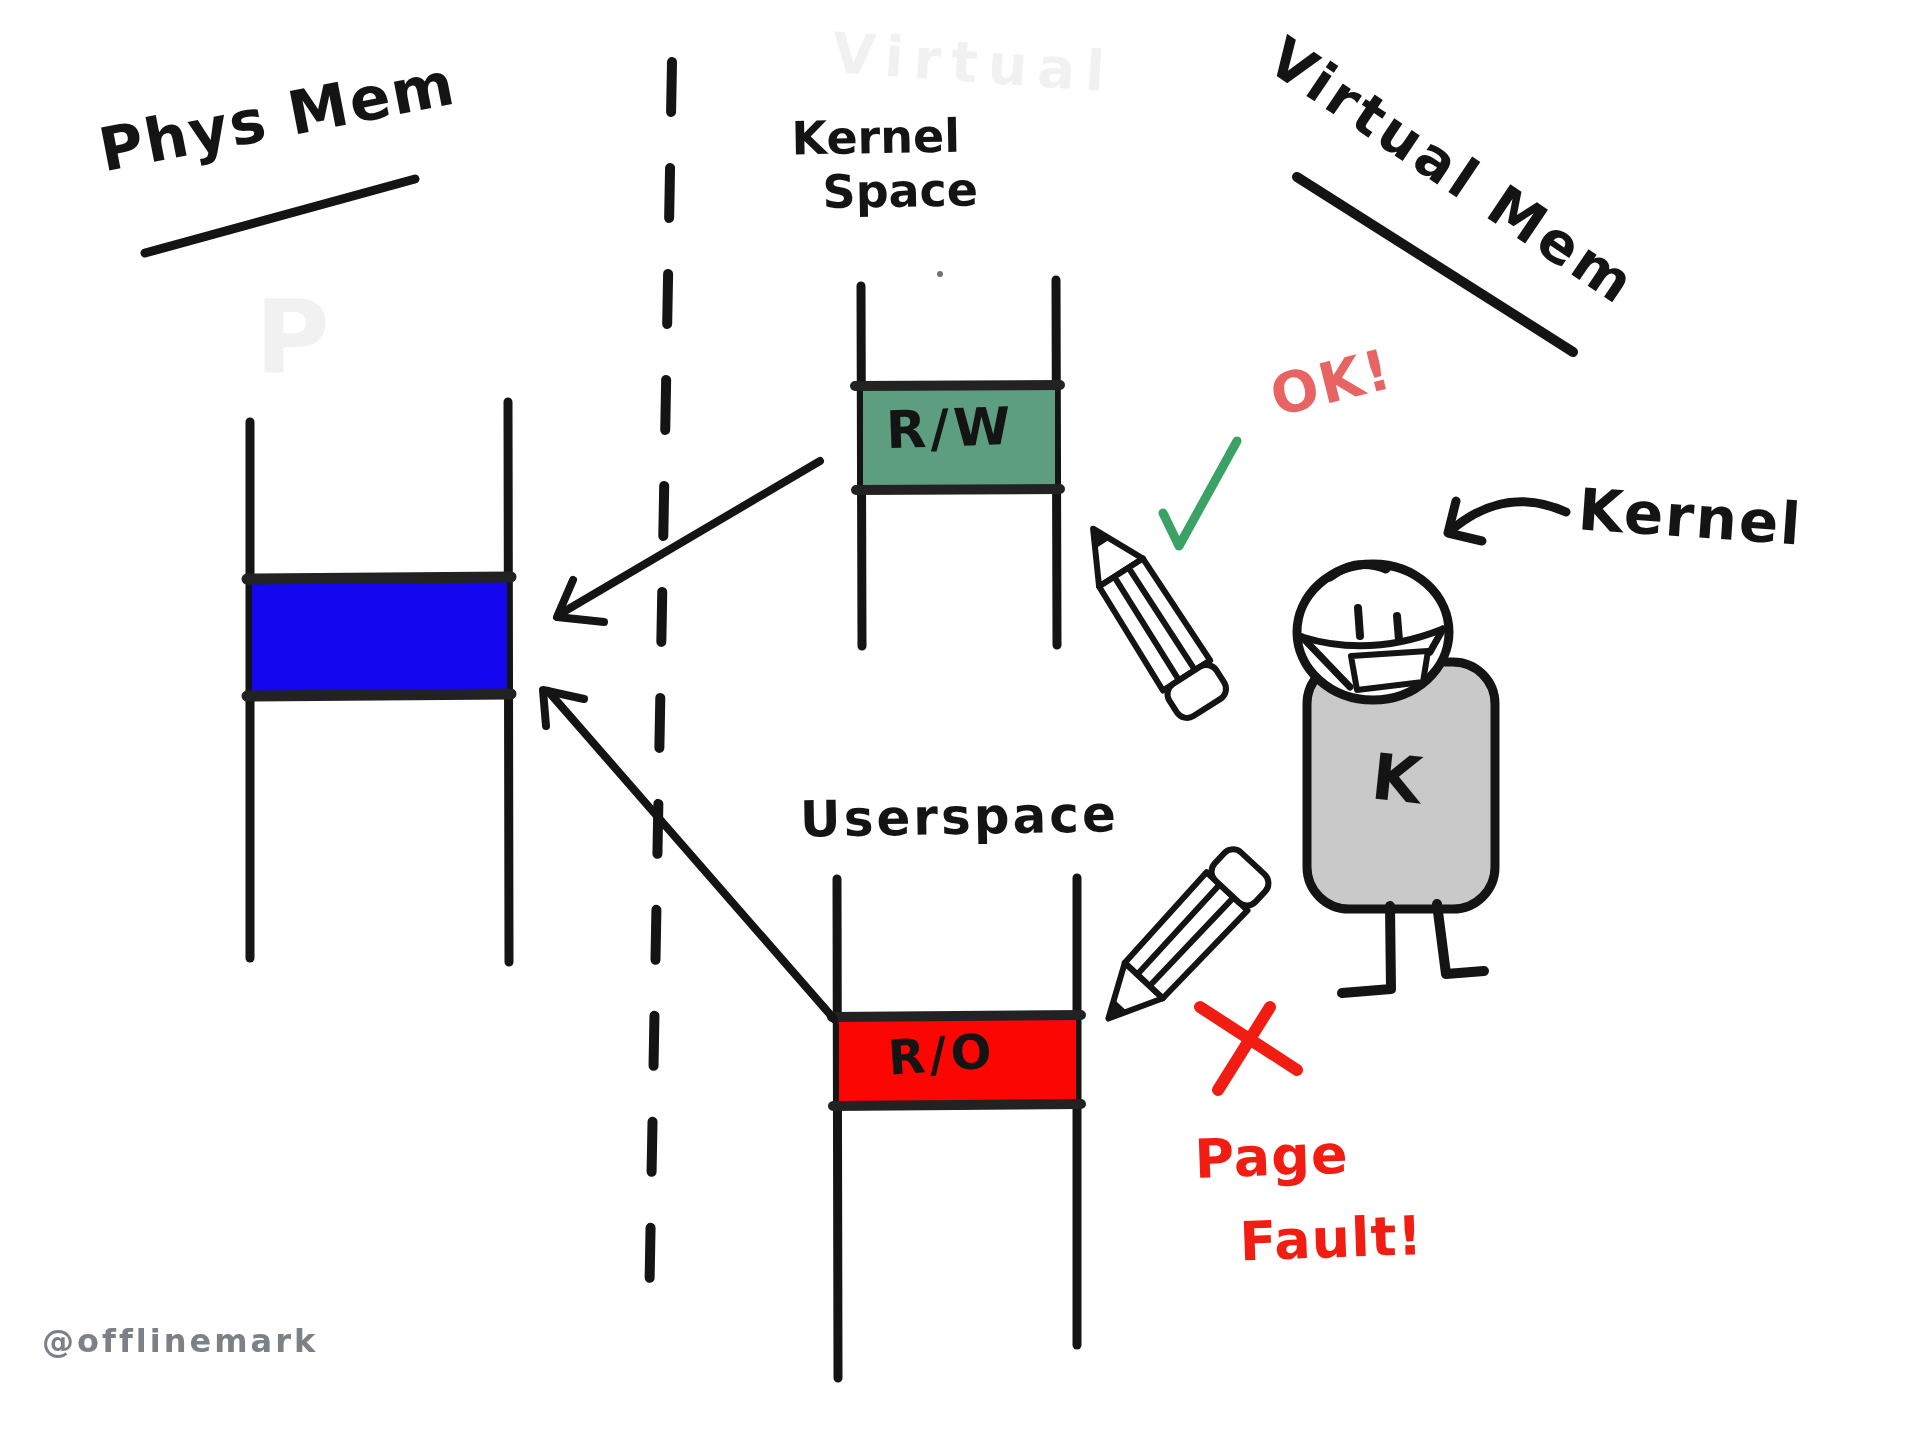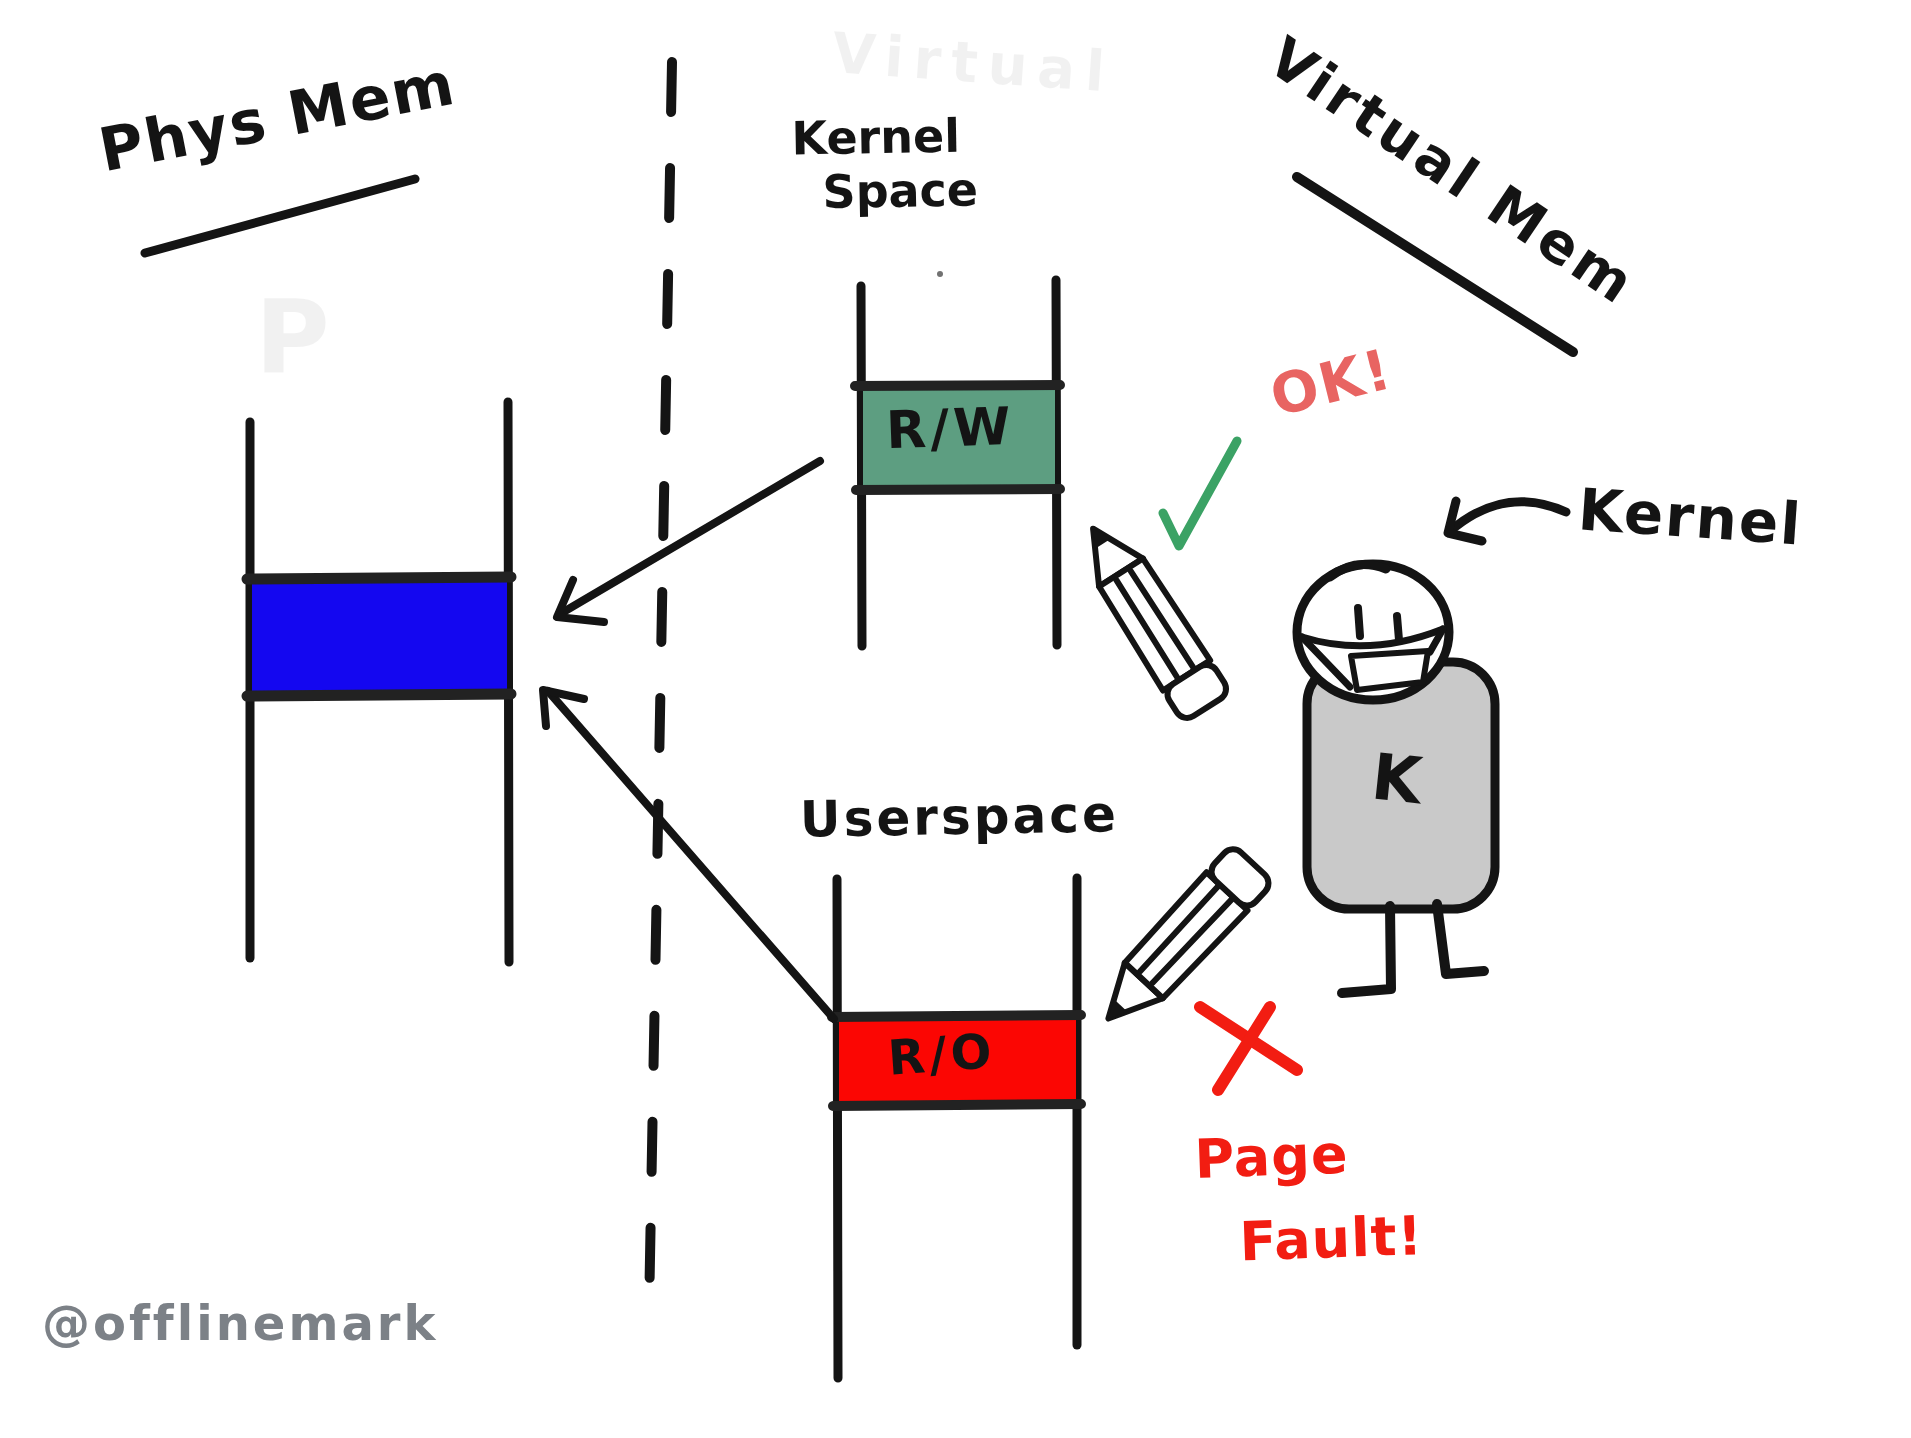--- a/index.html
+++ b/index.html
@@ -36,21 +36,21 @@
   #kernel-space-label{left:792px;top:110px;font-size:46px;transform:rotate(-1deg);line-height:1.18;}
   #kernel-space-label .l2{margin-left:30px;}
   #userspace-label{left:800px;top:790px;font-size:50px;letter-spacing:3px;transform:rotate(-1deg);}
   #rw-label{left:886px;top:400px;font-size:52px;letter-spacing:4px;transform:rotate(-2deg);}
   #ro-label{left:888px;top:1028px;font-size:48px;letter-spacing:4px;transform:rotate(-4deg);}
   #ok-label{left:1270px;top:352px;font-size:56px;transform:rotate(-14deg);letter-spacing:2px;}
   #kernel-pointer-label{left:1578px;top:486px;font-size:58px;transform:rotate(4deg);letter-spacing:2px;}
   #page-fault-label{left:1196px;top:1114px;font-size:54px;line-height:1.55;transform:rotate(-2deg);letter-spacing:1px;}
   #page-fault-label .l2{margin-left:42px;}
   #character-letter{left:1372px;top:744px;font-size:64px;transform:rotate(6deg);}
-  #watermark{left:42px;top:1297px;font-size:48px;letter-spacing:3px;}
+  #watermark{left:42px;top:1324px;font-size:32px;letter-spacing:3px;}
 </style>
 </head>
 <body>
 
 <div id="canvas">
 
   <div id="ghost-virtual" class="ghost">Virtual</div>
   <div id="ghost-p" class="ghost">P</div>
 
   <svg id="strokes" width="1911" height="1438" viewBox="0 0 1911 1438" stroke-linecap="round" stroke-linejoin="round">

